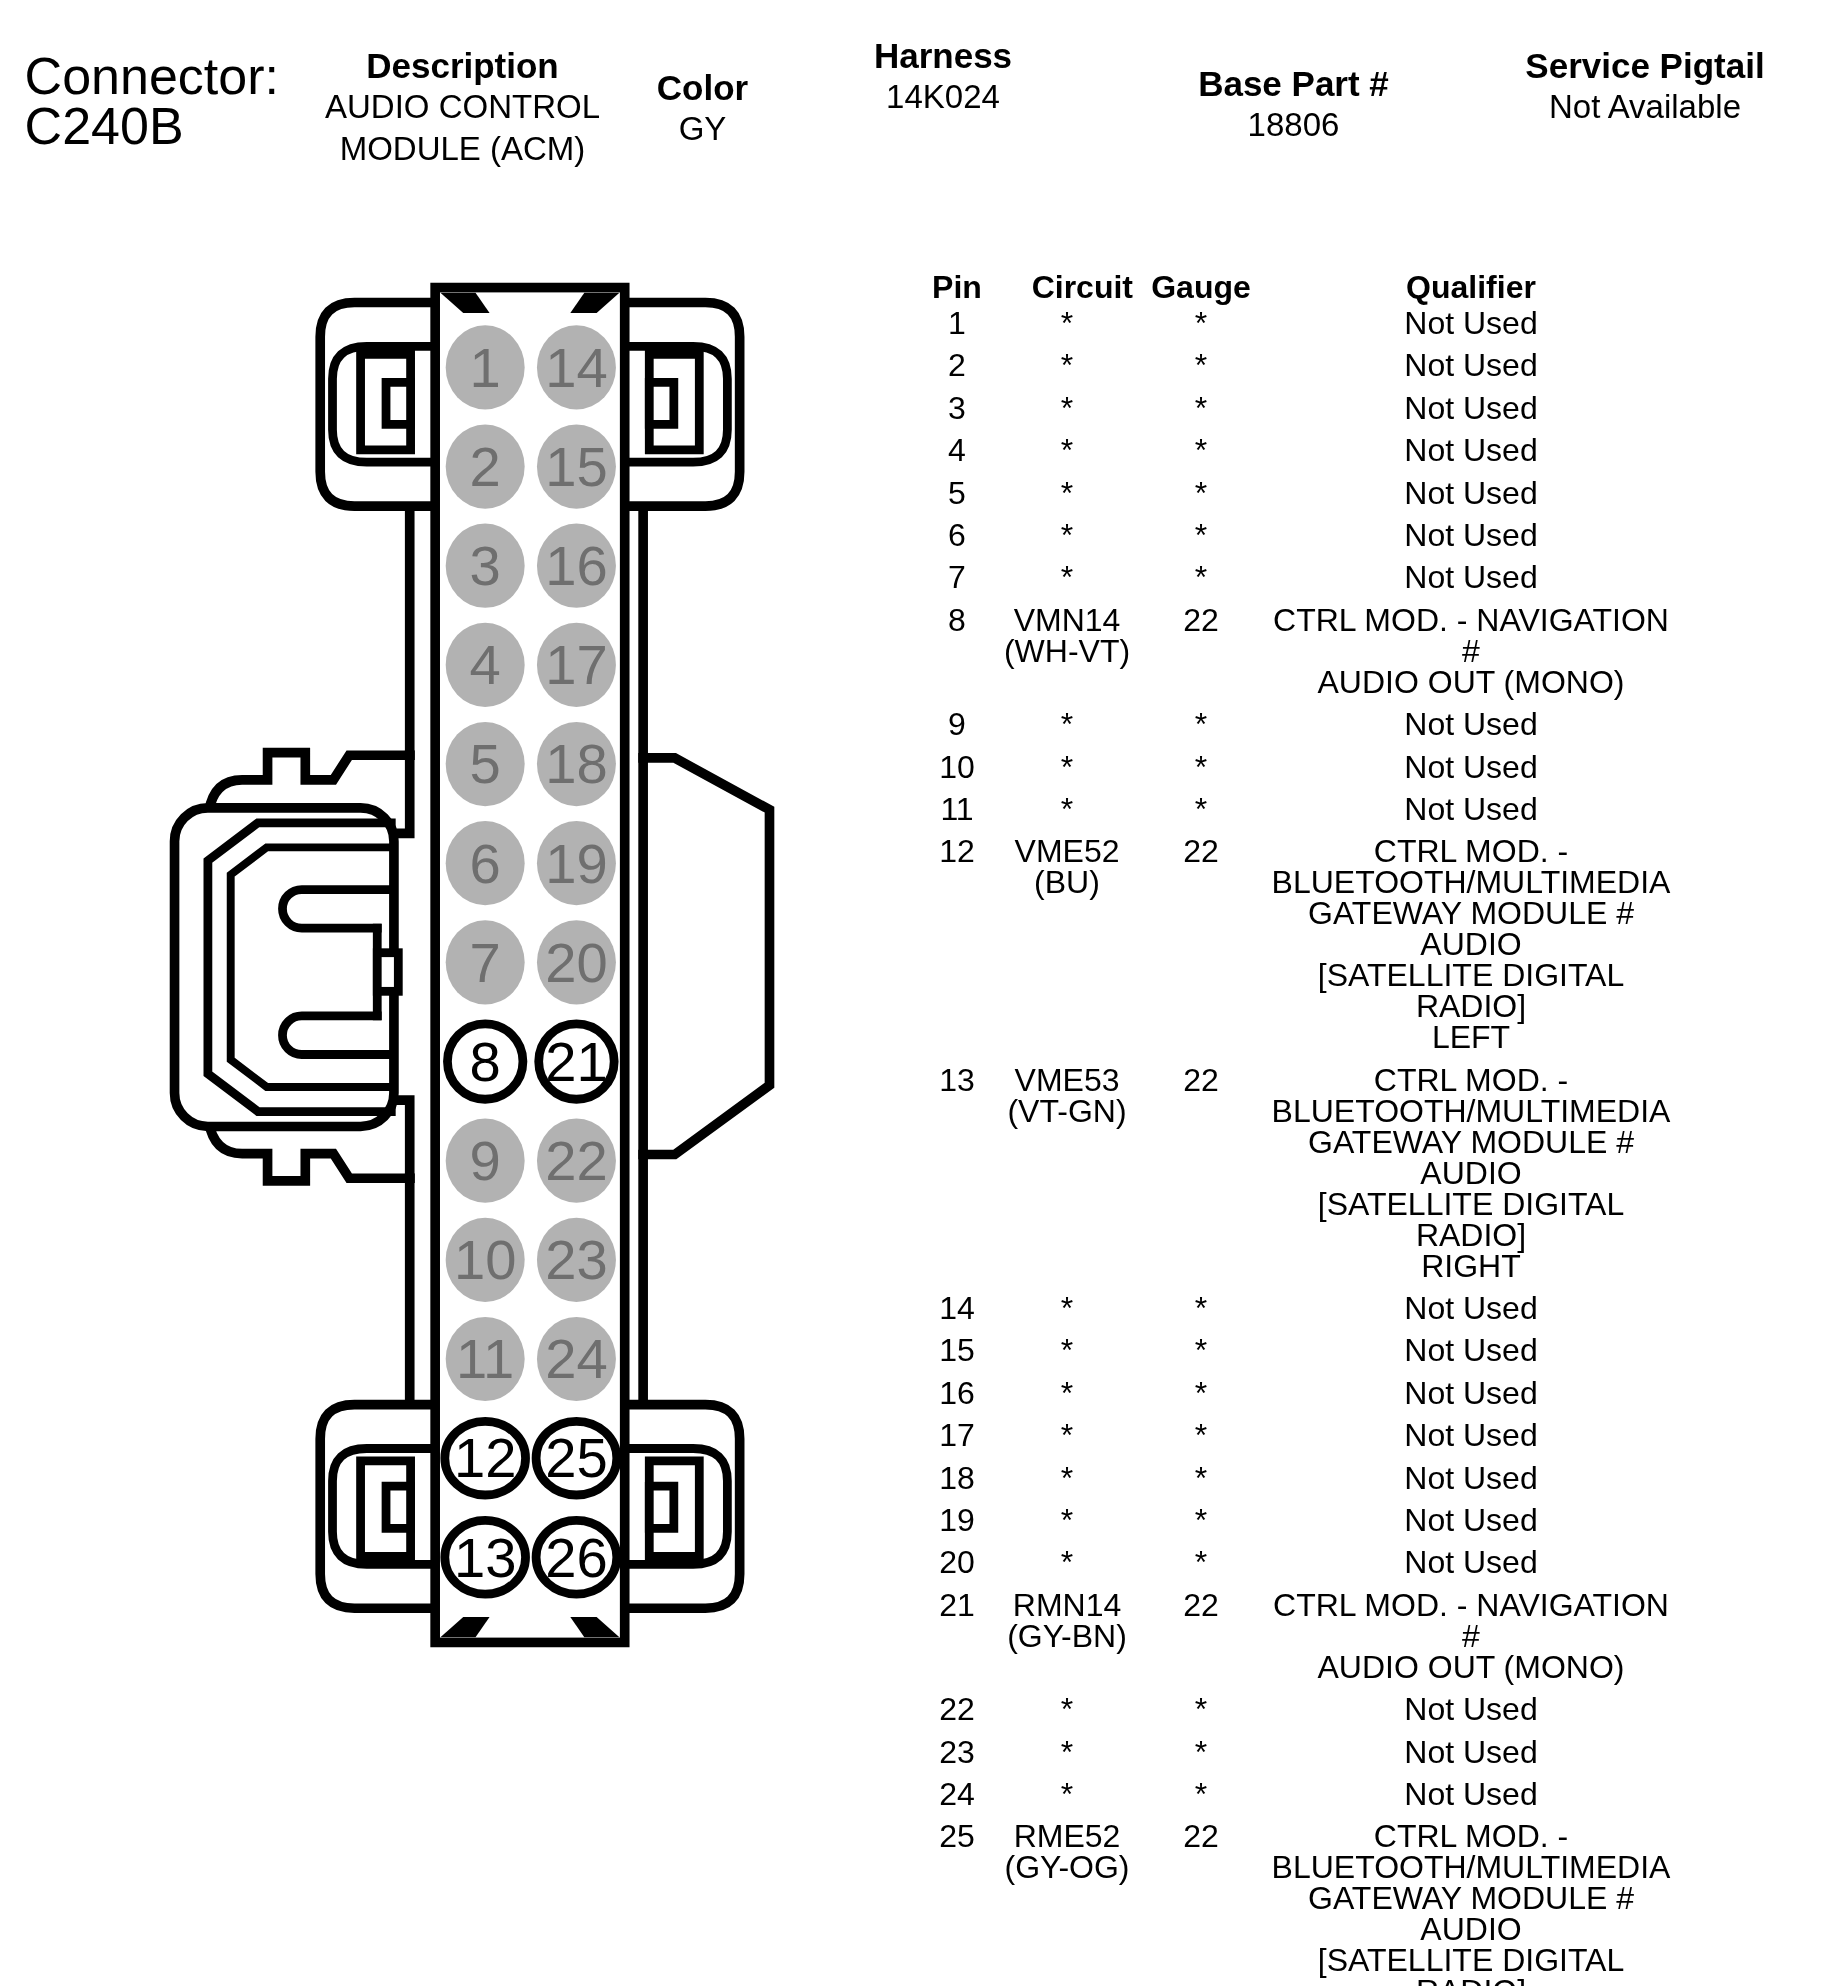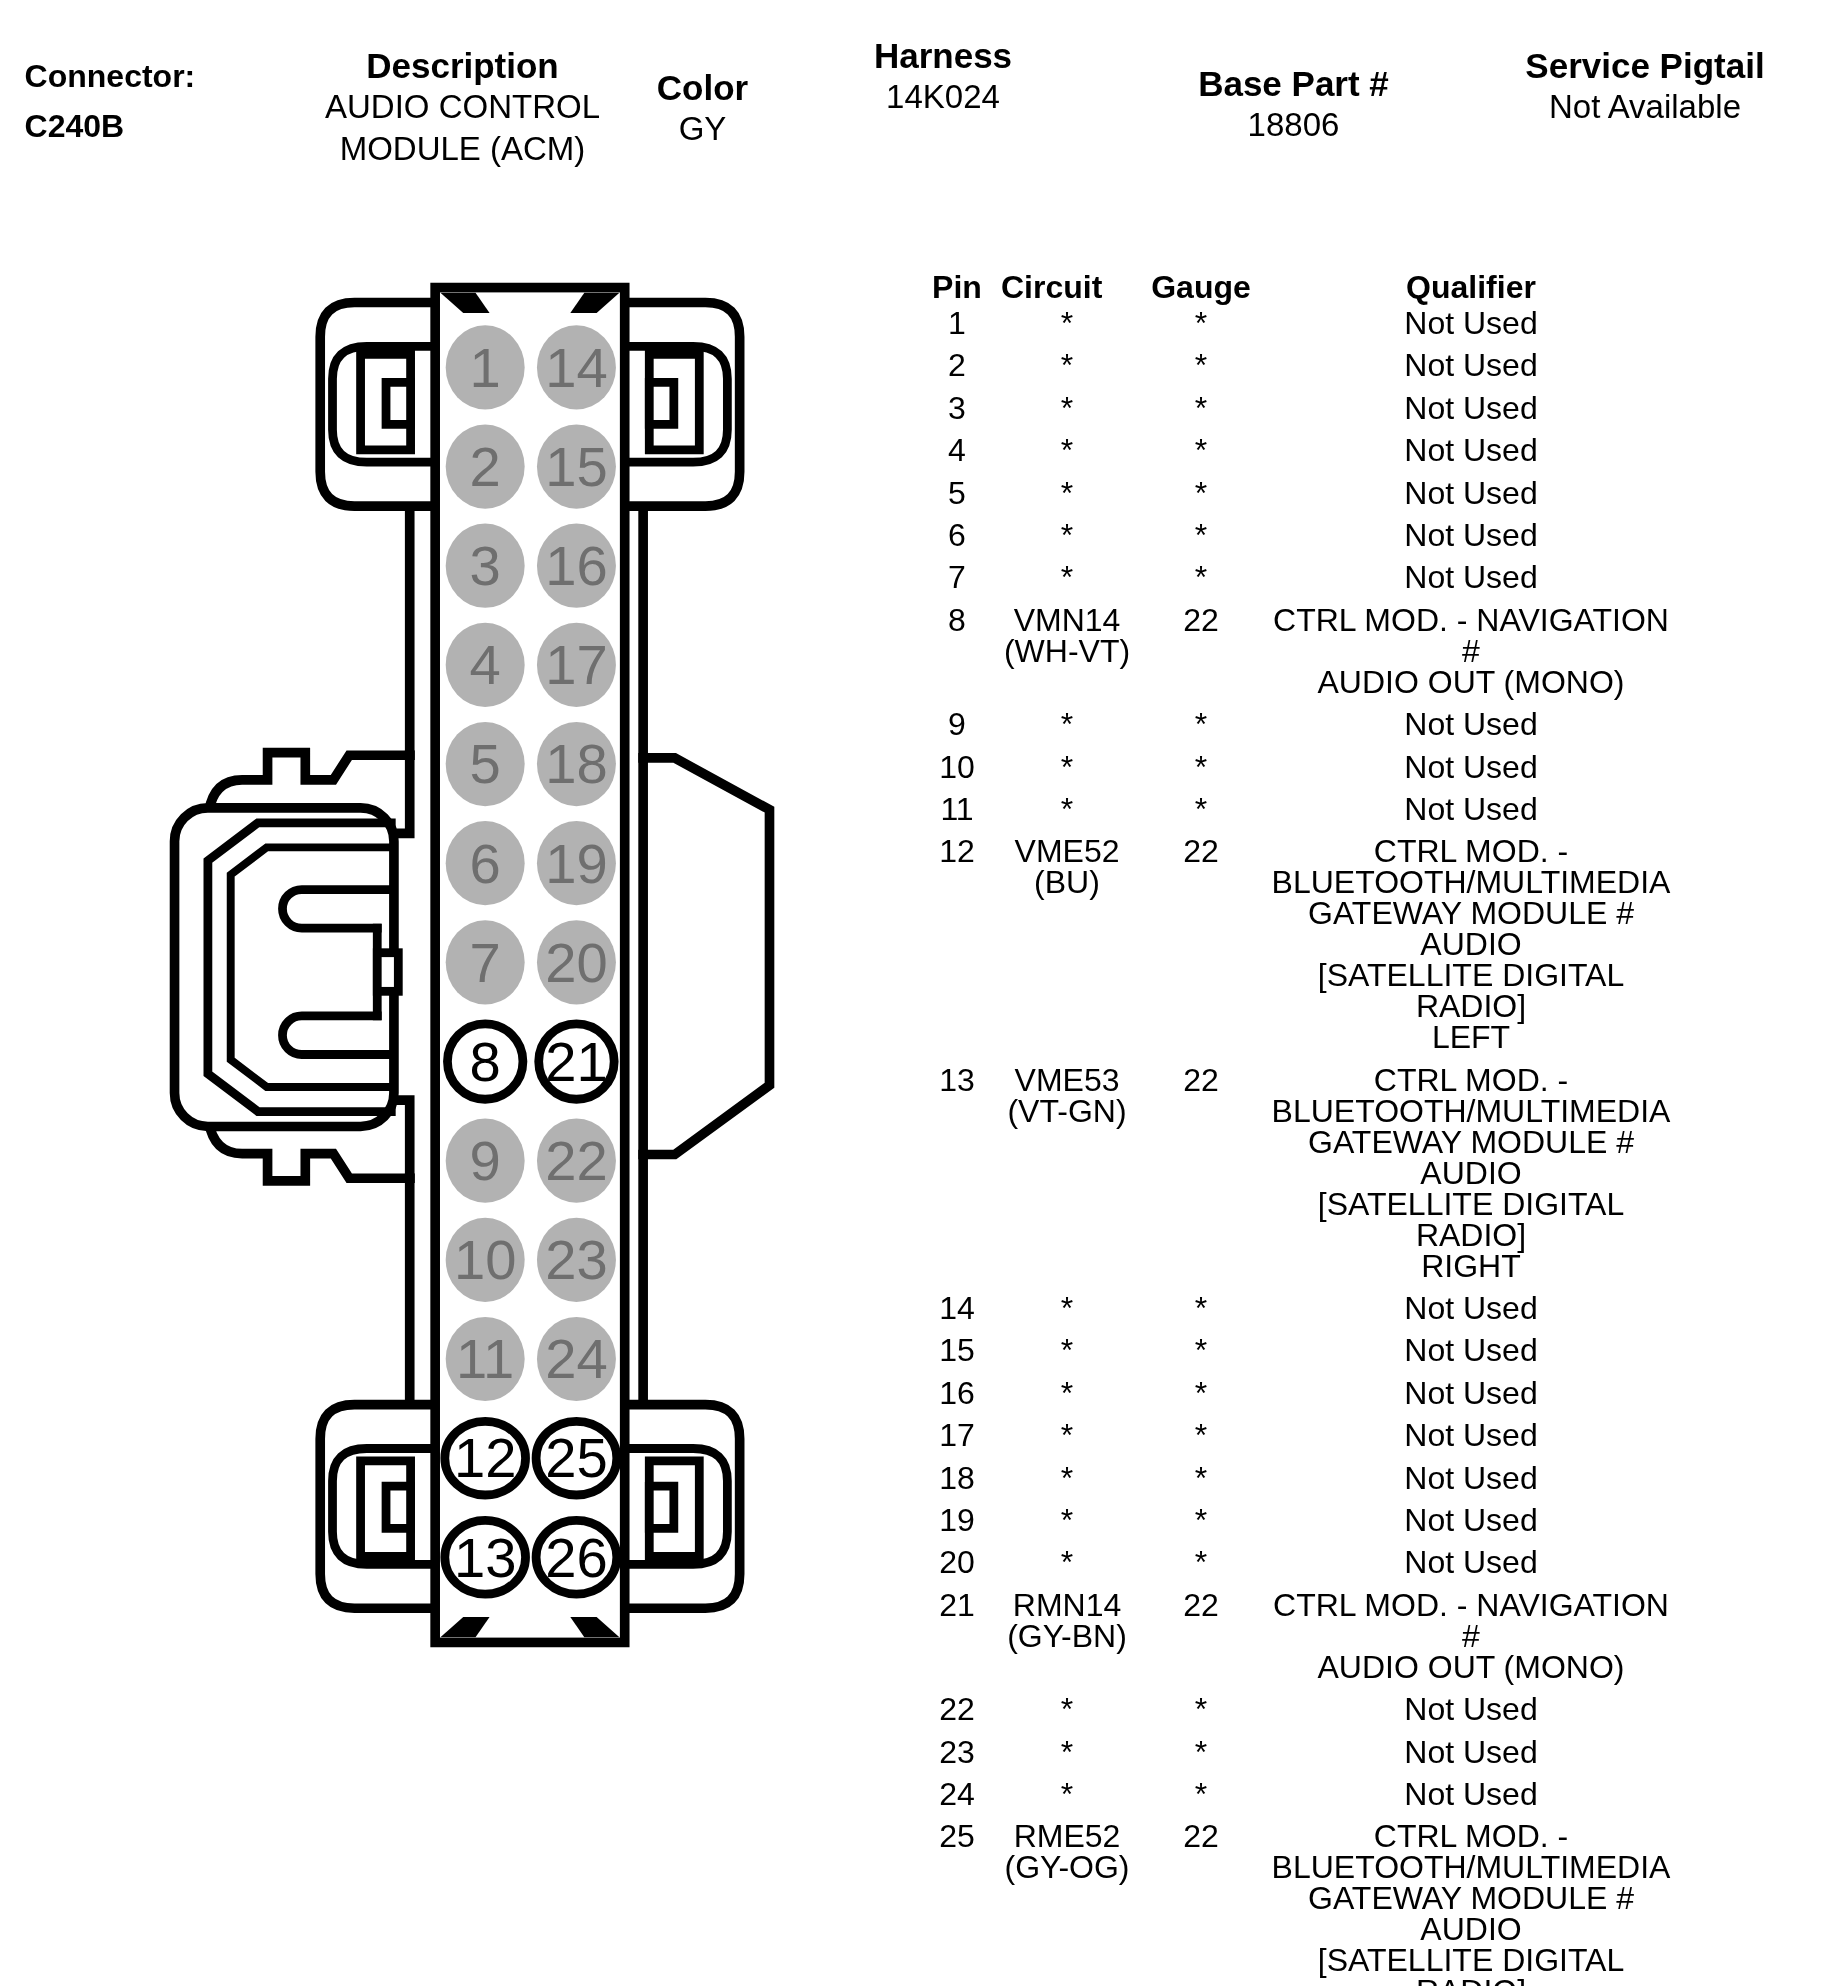--- a/index.html
+++ b/index.html
@@ -1,33 +1,33 @@
 <!DOCTYPE html>
 <html style="font-size:14px"><head>
 <meta charset="utf-8">
 <style>
   html,body{margin:0;padding:0;}
   body{
     width:1849px;height:1986px;position:relative;background:#ffffff;color:#000;
     font-family:"Liberation Sans", sans-serif;overflow:hidden;
   }
   
-  .connector-title{position:absolute;left:24.6px;top:51px;font-size:32px;font-weight:bold;line-height:50px;}
+  .connector-title{position:absolute;left:24.6px;top:51px;font-size:52px;font-weight:normal;line-height:50px;}
   .hfield{position:absolute;text-align:center;}
   .hlabel{font-weight:bold;font-size:35px;line-height:40px;white-space:pre-line;}
   .hvalue{font-size:33px;line-height:42px;white-space:pre-line;}
   
   .diagram{position:absolute;left:114px;top:263px;width:702px;height:1404px;}
   .diagram path,.diagram rect{vector-effect:none;}
   
   .pintable{position:absolute;left:913px;top:269px;width:936px;font-size:32px;}
   .thead,.trow{display:grid;grid-template-columns:88px 132px 136px 404px 176px;}
   .thead{font-weight:bold;line-height:37px;margin-bottom:2px;}
   .thead .h-pin{text-align:center;}
-  .thead .h-circuit{text-align:left;}
+  .thead .h-circuit{text-align:right;}
   .thead .h-gauge{text-align:center;}
   .thead .h-func{text-align:center;}
   .thead .h-qual{text-align:center;}
   .trow{margin-bottom:11.4px;}
   .trow > div{line-height:31px;vertical-align:top;}
   .c-pin{text-align:center;}
   .c-circuit{text-align:center;white-space:pre-line;}
   .c-gauge{text-align:center;}
   .c-func{text-align:center;white-space:pre-line;}
   .c-qual{text-align:left;white-space:pre-line;}

